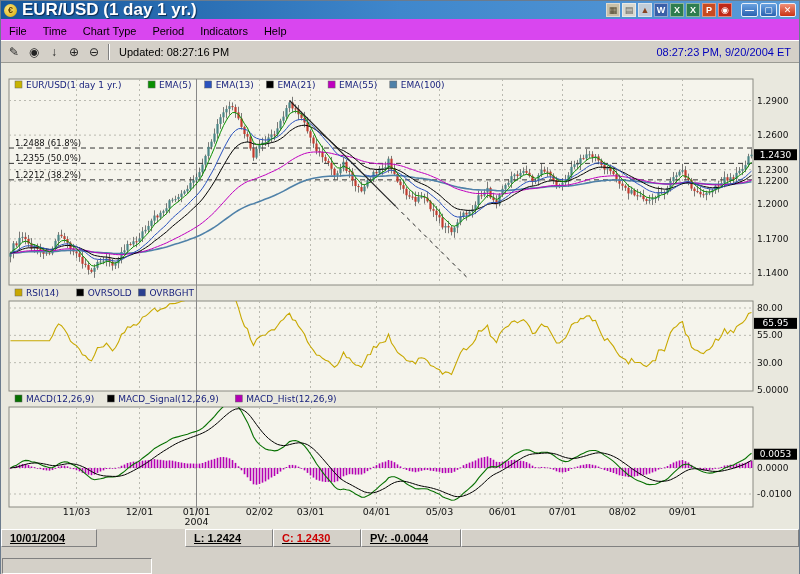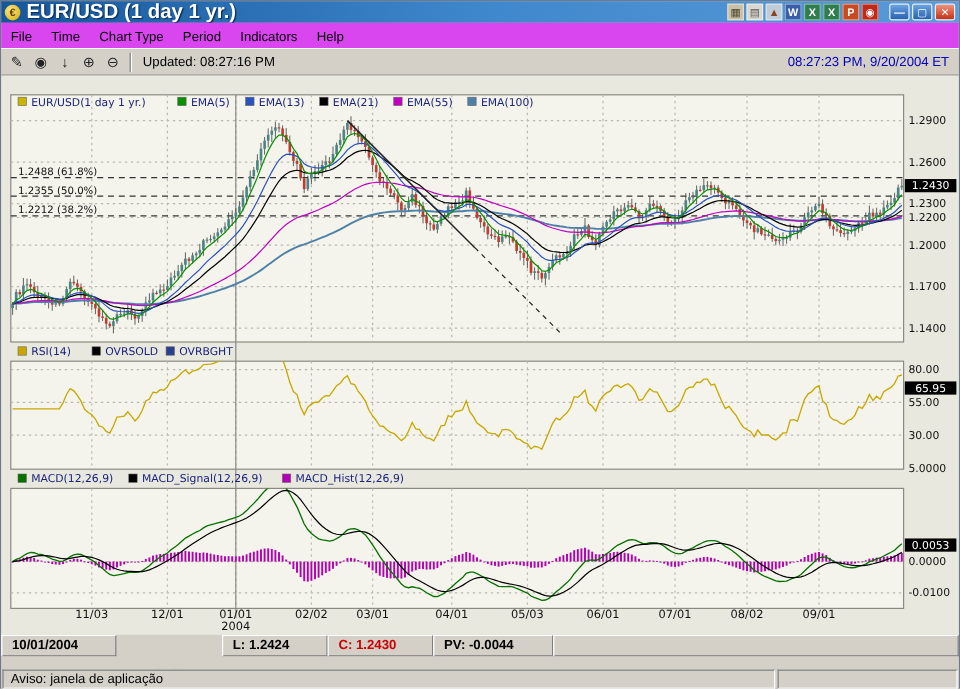--- a/index.html
+++ b/index.html
@@ -19,21 +19,21 @@
   .menubar{height:22px;background:#d946ef;display:flex;align-items:flex-end;font-size:11px;border-bottom:1px solid #ffffff;flex:0 0 22px;color:#000;}
   .menuitem{padding:3px 8px;}
   .toolbar{height:22px;background:#d4d0c8;display:flex;align-items:center;font-size:11px;padding:0 4px;border-bottom:1px solid #9a9a93;flex:0 0 22px;}
   .tools{display:flex;gap:2px;align-items:center;}
   .toolbtn{width:18px;height:18px;display:flex;align-items:center;justify-content:center;font-size:12px;color:#222;border:1px solid transparent;}
   .tsep{width:2px;height:16px;border-left:1px solid #808080;border-right:1px solid #ffffff;margin:0 5px;}
   .updated{color:#000;margin-left:4px;white-space:nowrap;}
   .clock{margin-left:auto;color:#0000bb;padding-right:4px;white-space:nowrap;}
   .chart-area{position:relative;height:466px;flex:0 0 466px;background:#e9e8de;}
   .chart-area svg{display:block;}
-  .statusrow{height:18px;background:#d4d0c8;display:flex;font-size:11px;font-weight:bold;align-items:stretch;flex:0 0 18px;}
+  .statusrow{height:18px;background:#d4d0c8;display:flex;font-size:11px;font-weight:bold;align-items:stretch;flex:0 0 18px;text-decoration:underline;}
   .scell{display:flex;align-items:center;padding:0 8px;border:1px solid;border-color:#ffffff #808080 #808080 #ffffff;white-space:nowrap;}
   .gapstrip{height:10px;background:#d4d0c8;flex:0 0 10px;}
   .appstatusbar{height:18px;background:#d4d0c8;display:flex;align-items:stretch;font-size:11px;padding:1px;gap:2px;flex:0 0 18px;}
   .sbcell{border:1px solid;border-color:#808080 #ffffff #ffffff #808080;display:flex;align-items:center;padding:0 6px;white-space:nowrap;}
   .sbcell.main{flex:1;}
 </style>
 </head>
 <body>
 
 <div class="window">
@@ -970,17 +970,16 @@
       <div class="scell" style="min-width: 88px; margin-top: 32px;">H: 1.2438</div>
       <div class="scell" style="min-width: 88px;">L: 1.2424</div>
       <div class="scell" style="min-width: 88px; color: rgb(204, 0, 0);">C: 1.2430</div>
       <div class="scell" style="min-width: 100px;">PV: -0.0044</div>
       <div class="scell" style="flex: 1 1 0%;"></div>
     </div>
 
   <div class="gapstrip"></div>
 
   <div class="appstatusbar">
-    <div class="sbcell main">Aviso: janela de aplicação</div>
     <div class="sbcell" style="flex:0 0 150px"></div>
   </div>
 
 </div>
 
 </body></html>

